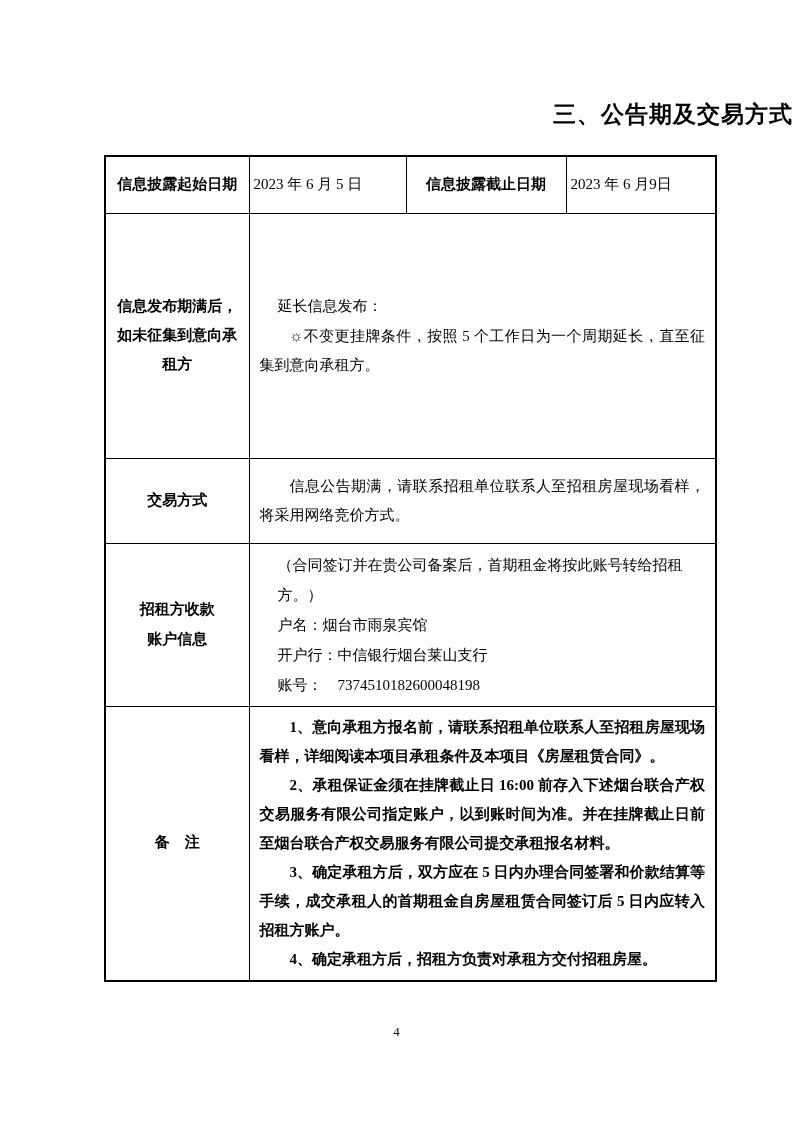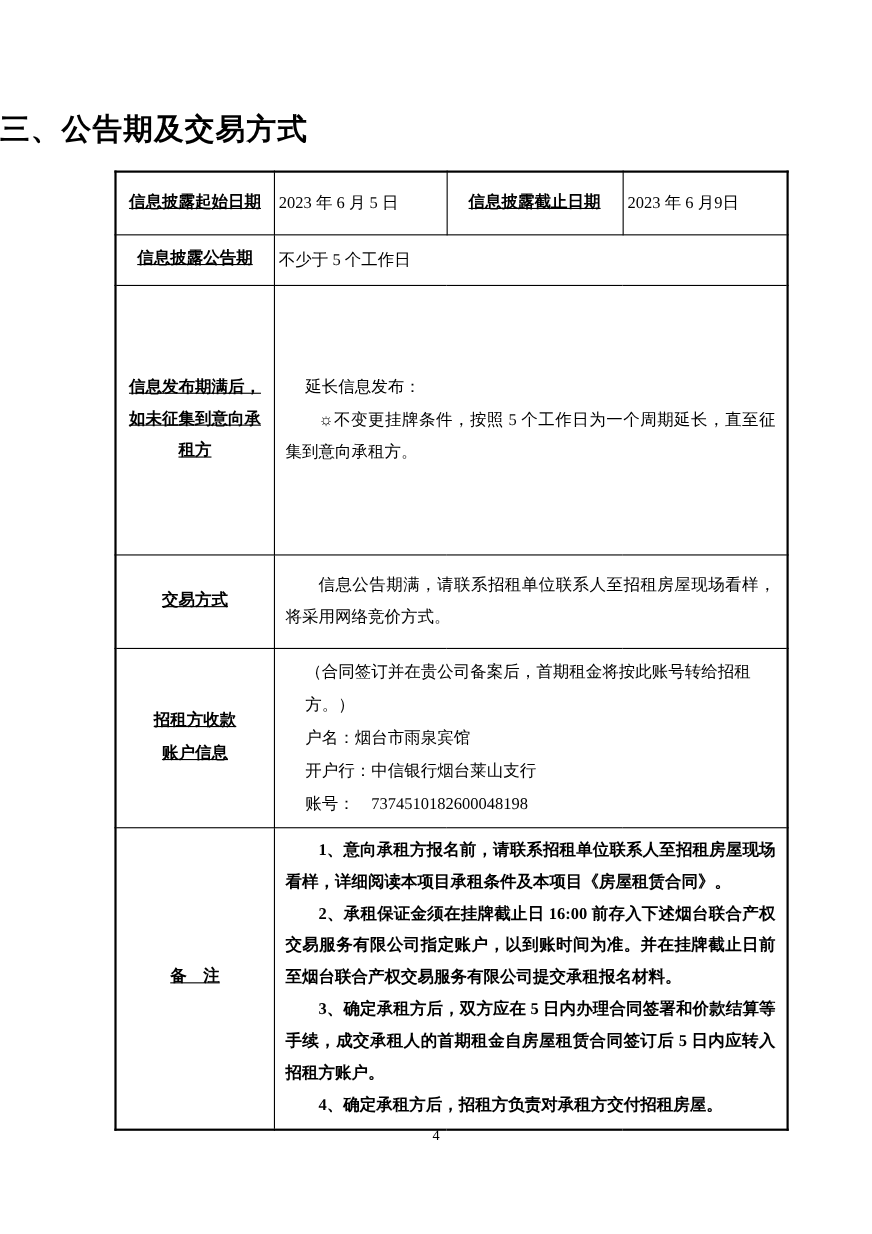--- a/index.html
+++ b/index.html
@@ -11,22 +11,22 @@
   }
   .page {
     position: relative;
     width: 793px; height: 1122px;
     background: #fff;
     overflow: hidden;
   }
   .title {
     position: absolute;
     top: 99px; left: 0; width: 100%;
-    text-align: left;
-    font-size: 27px;
+    text-align: right;
+    font-size: 23px;
     font-weight: bold;
     letter-spacing: 1px;
   }
   table.doc-table {
     position: absolute;
     left: 104px; top: 155px;
     width: 611px;
     border-collapse: collapse;
     table-layout: fixed;
     border: 2px solid #000;
@@ -46,21 +46,20 @@
   tr.r3 { height: 245px; }
   tr.r4 { height: 85px; }
   tr.r5 { height: 152px; }
   tr.r6 { height: 253px; }
   td.label {
     font-weight: bold;
     text-align: center;
     white-space: pre-line;
     line-height: 1.95;
     padding: 2px 4px;
-    text-decoration: underline;
   }
   td.center {
     text-align: left;
     padding: 2px 4px;
   }
   td.content {
     padding: 6px 10px;
     line-height: 29px;
     text-align: justify;
   }
@@ -93,24 +92,20 @@
       </colgroup>
 
     <tbody>
         <tr class="r1">
       <td class="label">信息披露起始日期</td>
       <td class="center">2023 年 6 月 5 日</td>
       <td class="label">信息披露截止日期</td>
       <td class="center">2023 年 6 月9日</td>
     </tr>
 
-    <tr class="r2">
-      <td class="label">信息披露公告期</td>
-      <td class="center" colspan="3">不少于 5 个工作日</td>
-    </tr>
 
     <tr class="r3">
       <td class="label">信息发布期满后，
 如未征集到意向承
 租方</td>
       <td class="content" colspan="3">
         <p class="indent1">延长信息发布：</p>
         <p class="indent2">☼不变更挂牌条件，按照 5 个工作日为一个周期延长，直至征集到意向承租方。</p>
       </td>
     </tr>

